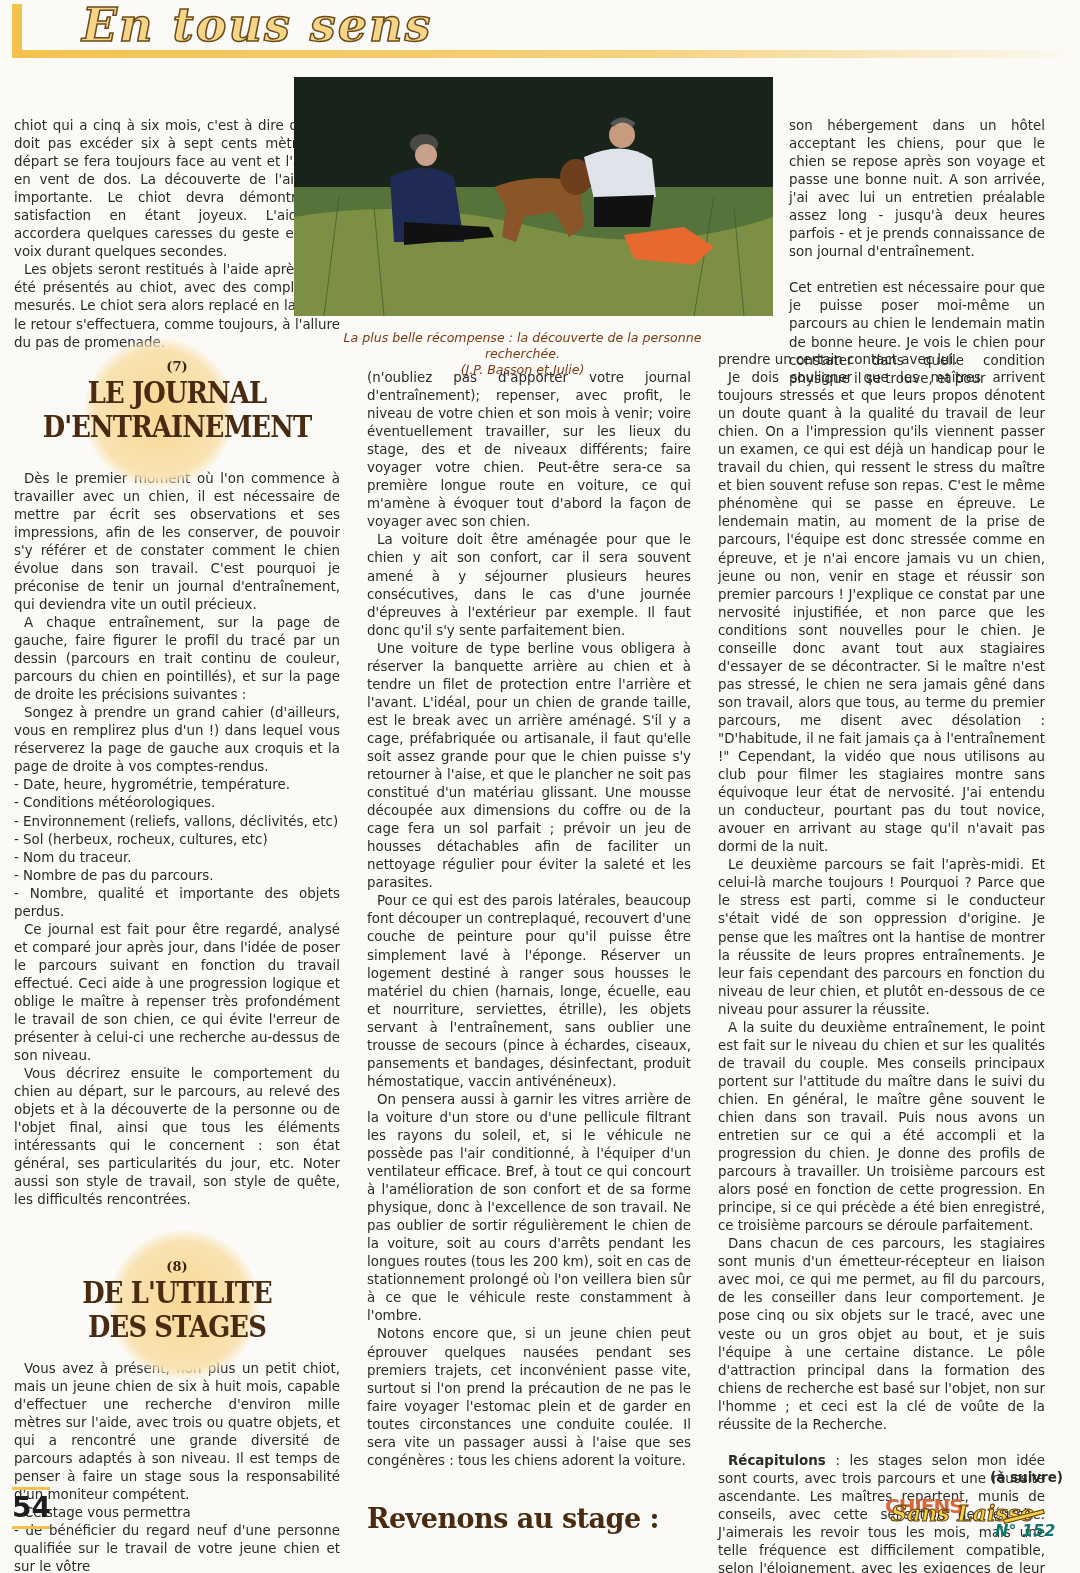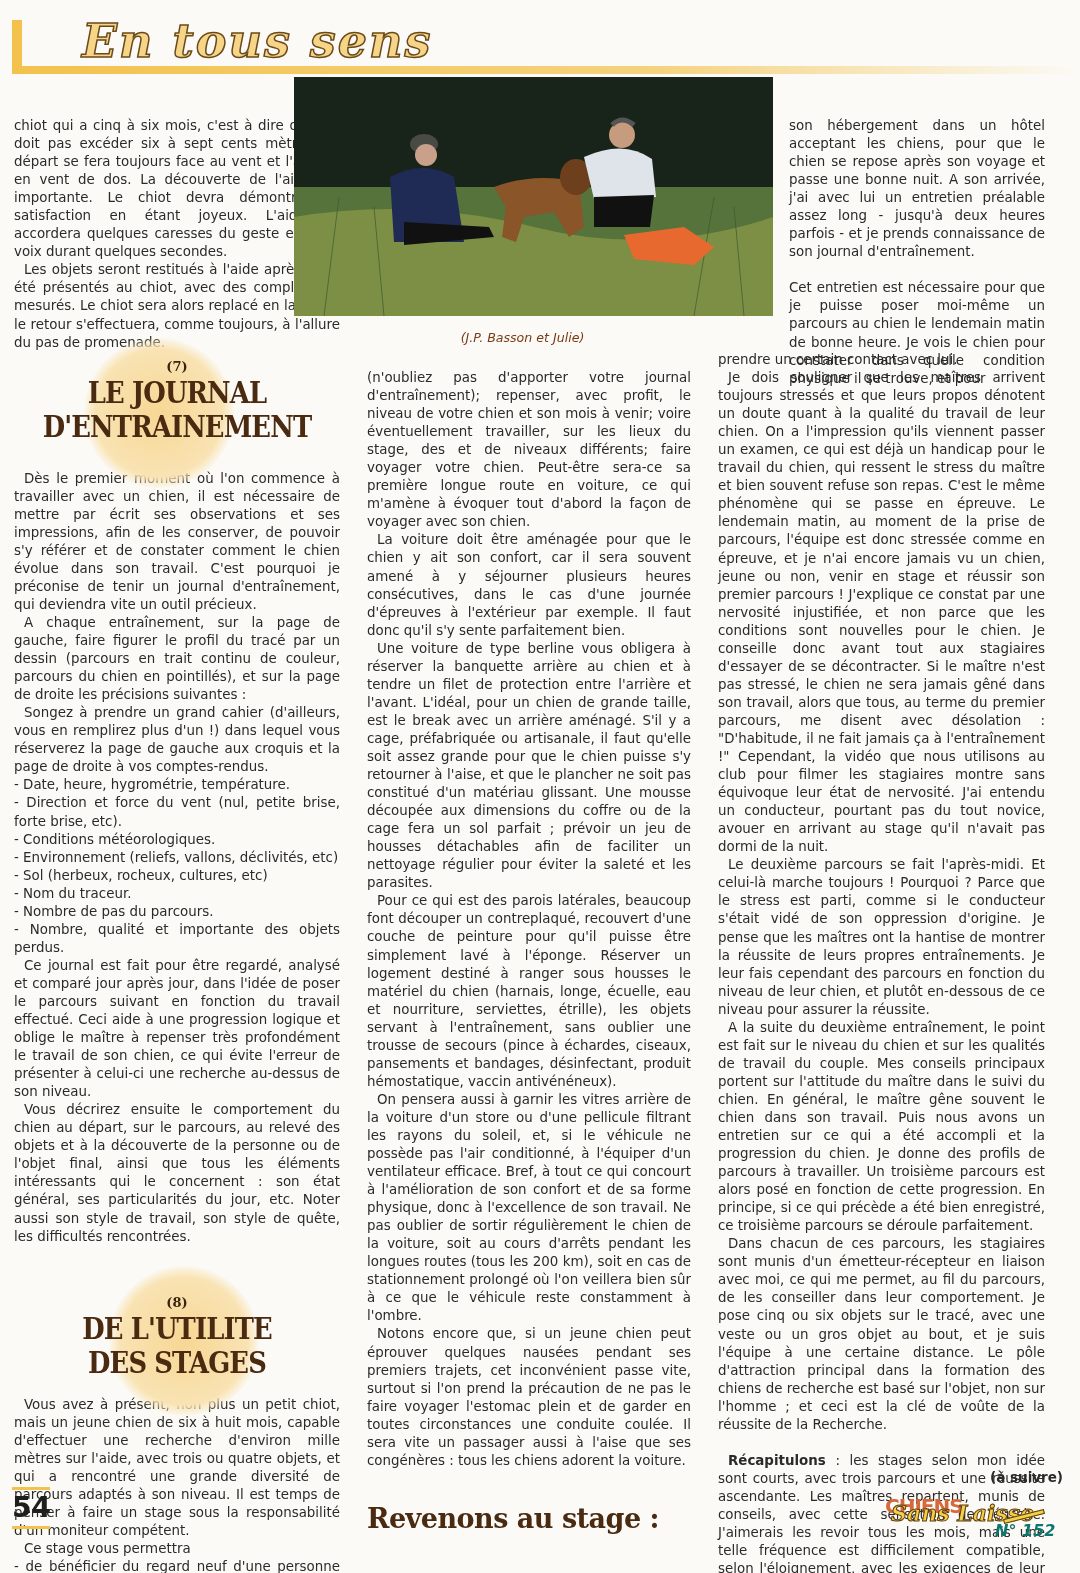--- a/index.html
+++ b/index.html
@@ -1,18 +1,18 @@
 <!DOCTYPE html>
 <html><head>
 <meta charset="utf-8">
 <style>
   html,body{margin:0;padding:0;}
   body{width:1080px;height:1573px;background:#fbfaf6;position:relative;overflow:hidden;
        font-family:"DejaVu Sans",sans-serif;color:#2a2a2a;}
-  .header{position:absolute;left:12px;top:16px;width:1068px;height:58px;}
+  .header{position:absolute;left:12px;top:0;width:1068px;height:58px;}
   .header .bar-v{position:absolute;left:0;top:4px;width:10px;height:54px;background:#f3c24d;}
   .header .bar-h{position:absolute;left:0;top:50px;width:1068px;height:8px;
         background:linear-gradient(to right,#f3c24d 0%,#f5d27e 60%,#fbfaf6 100%);}
   .header .title{position:absolute;left:70px;top:-2px;font-family:"DejaVu Serif",serif;
         font-style:italic;font-weight:bold;font-size:46px;color:#f6d488;
         -webkit-text-stroke:1.5px #6b4a1a;letter-spacing:2px;}
   .col{position:absolute;font-size:13.4px;line-height:18.05px;text-align:justify;}
   .col p{margin:0;text-indent:10px;}
   .col p.noind{text-indent:0;}
   .col p.gap{margin-top:18px;}
@@ -60,21 +60,20 @@
       <div class="sec-num">(7)</div>
       <div class="sec-title">LE JOURNAL</div>
       <div class="sec-title">D'ENTRAINEMENT</div>
     </div>
   </div>
 
   <p>Dès le premier moment où l'on commence à travailler avec un chien, il est nécessaire de mettre par écrit ses observations et ses impressions, afin de les conserver, de pouvoir s'y référer et de constater comment le chien évolue dans son travail. C'est pourquoi je préconise de tenir un journal d'entraînement, qui deviendra vite un outil précieux.</p>
   <p>A chaque entraînement, sur la page de gauche, faire figurer le profil du tracé par un dessin (parcours en trait continu de couleur, parcours du chien en pointillés), et sur la page de droite les précisions suivantes :</p>
   <p>Songez à prendre un grand cahier (d'ailleurs, vous en remplirez plus d'un !) dans lequel vous réserverez la page de gauche aux croquis et la page de droite à vos comptes-rendus.</p>
   <p class="noind">- Date, heure, hygrométrie, température.</p>
-  <p class="noind">- Direction et force du vent (nul, petite brise, forte brise, etc).</p>
   <p class="noind">- Conditions météorologiques.</p>
   <p class="noind">- Environnement (reliefs, vallons, déclivités, etc)</p>
   <p class="noind">- Sol (herbeux, rocheux, cultures, etc)</p>
   <p class="noind">- Nom du traceur.</p>
   <p class="noind">- Nombre de pas du parcours.</p>
   <p class="noind">- Nombre, qualité et importante des objets perdus.</p>
   <p>Ce journal est fait pour être regardé, analysé et comparé jour après jour, dans l'idée de poser le parcours suivant en fonction du travail effectué. Ceci aide à une progression logique et oblige le maître à repenser très profondément le travail de son chien, ce qui évite l'erreur de présenter à celui-ci une recherche au-dessus de son niveau.</p>
   <p>Vous décrirez ensuite le comportement du chien au départ, sur le parcours, au relevé des objets et à la découverte de la personne ou de l'objet final, ainsi que tous les éléments intéressants qui le concernent : son état général, ses particularités du jour, etc. Noter aussi son style de travail, son style de quête, les difficultés rencontrées.</p>
 
   <div style="position:relative;height:150px;">
@@ -113,20 +112,21 @@
 
     <circle cx="328" cy="58" r="13" fill="#c79b7d"></circle>
     <path d="M318 48 Q328 38 340 48" stroke="#555" stroke-width="5" fill="none"></path>
     <path d="M290 80 Q330 62 358 82 L362 120 L300 122Z" fill="#dfe3ea"></path>
     <path d="M300 120 L360 118 L356 150 L300 150Z" fill="#111"></path>
 
     <path d="M330 158 L390 150 L420 170 L400 188 L340 182Z" fill="#e8692f"></path>
   </svg>
 </div>
 <div class="caption">
+  <div>La plus belle récompense : la découverte de la personne recherchée.</div>
   <div>(J.P. Basson et Julie)</div>
 </div>
 
 <div class="col col2">
   <p class="noind">(n'oubliez pas d'apporter votre journal d'entraînement); repenser, avec profit, le niveau de votre chien et son mois à venir; voire éventuellement travailler, sur les lieux du stage, des et de niveaux différents; faire voyager votre chien. Peut-être sera-ce sa première longue route en voiture, ce qui m'amène à évoquer tout d'abord la façon de voyager avec son chien.</p>
   <p>La voiture doit être aménagée pour que le chien y ait son confort, car il sera souvent amené à y séjourner plusieurs heures consécutives, dans le cas d'une journée d'épreuves à l'extérieur par exemple. Il faut donc qu'il s'y sente parfaitement bien.</p>
   <p>Une voiture de type berline vous obligera à réserver la banquette arrière au chien et à tendre un filet de protection entre l'arrière et l'avant. L'idéal, pour un chien de grande taille, est le break avec un arrière aménagé. S'il y a cage, préfabriquée ou artisanale, il faut qu'elle soit assez grande pour que le chien puisse s'y retourner à l'aise, et que le plancher ne soit pas constitué d'un matériau glissant. Une mousse découpée aux dimensions du coffre ou de la cage fera un sol parfait ; prévoir un jeu de housses détachables afin de faciliter un nettoyage régulier pour éviter la saleté et les parasites.</p>
   <p>Pour ce qui est des parois latérales, beaucoup font découper un contreplaqué, recouvert d'une couche de peinture pour qu'il puisse être simplement lavé à l'éponge. Réserver un logement destiné à ranger sous housses le matériel du chien (harnais, longe, écuelle, eau et nourriture, serviettes, étrille), les objets servant à l'entraînement, sans oublier une trousse de secours (pince à échardes, ciseaux, pansements et bandages, désinfectant, produit hémostatique, vaccin antivénéneux).</p>
   <p>On pensera aussi à garnir les vitres arrière de la voiture d'un store ou d'une pellicule filtrant les rayons du soleil, et, si le véhicule ne possède pas l'air conditionné, à l'équiper d'un ventilateur efficace. Bref, à tout ce qui concourt à l'amélioration de son confort et de sa forme physique, donc à l'excellence de son travail. Ne pas oublier de sortir régulièrement le chien de la voiture, soit au cours d'arrêts pendant les longues routes (tous les 200 km), soit en cas de stationnement prolongé où l'on veillera bien sûr à ce que le véhicule reste constamment à l'ombre.</p>
   <p>Notons encore que, si un jeune chien peut éprouver quelques nausées pendant ses premiers trajets, cet inconvénient passe vite, surtout si l'on prend la précaution de ne pas le faire voyager l'estomac plein et de garder en toutes circonstances une conduite coulée. Il sera vite un passager aussi à l'aise que ses congénères : tous les chiens adorent la voiture.</p>

